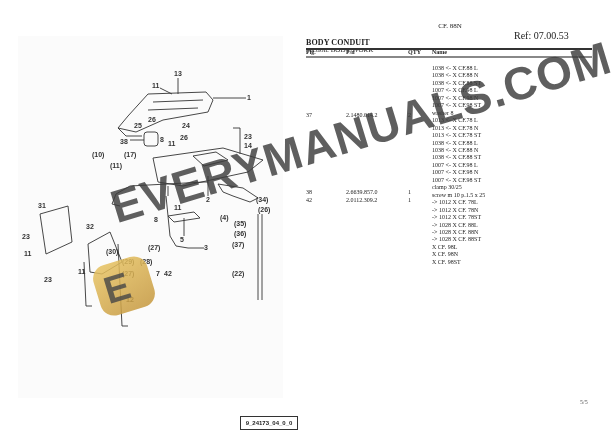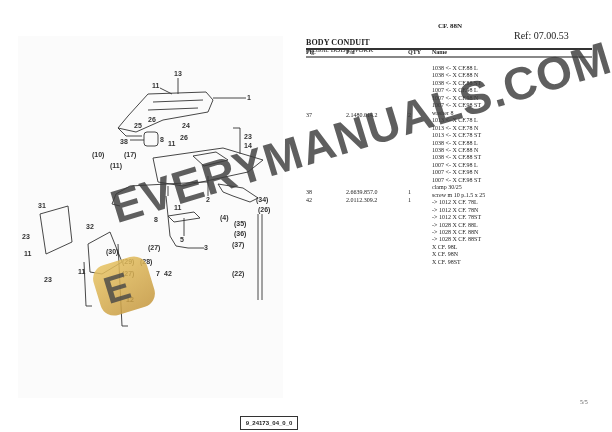--- a/index.html
+++ b/index.html
@@ -13,21 +13,21 @@
     }
     .diagram-svg { position: absolute; left: 0; top: 0; }
     .diagram-id {
       position: absolute; left: 222px; top: 380px; width: 56px; height: 12px;
       border: 1px solid #333; background: #fff;
       font-family: "Liberation Sans", sans-serif; font-size: 6px; font-weight: bold;
       text-align: center; line-height: 12px; color: #222;
     }
     .doc-title {
       position: absolute; left: 300px; top: 22px; width: 300px; text-align: center;
-      font-size: 7px; font-weight: bold;
+      font-size: 7px; font-weight: normal;
     }
     .section-label { position: absolute; left: 306px; top: 46px; font-size: 7px; }
     .ref-label { position: absolute; left: 514px; top: 30px; font-size: 10px; }
     .page-heading { position: absolute; left: 306px; top: 38px; font-size: 8px; font-weight: bold; letter-spacing: 0.1px; }
     .rule-thick { position: absolute; left: 306px; top: 48px; width: 286px; height: 2px; background: #333; }
     .rule-thin { position: absolute; left: 306px; top: 56px; width: 286px; height: 2px; background: #888; }
     .hdr { position: absolute; top: 49px; font-size: 6px; font-weight: bold; }
     .row { position: absolute; font-size: 6px; line-height: 7.4px; }
     .name-col { position: absolute; left: 432px; top: 65px; font-size: 6px; line-height: 7.45px; }
     .name-col div { white-space: nowrap; }

